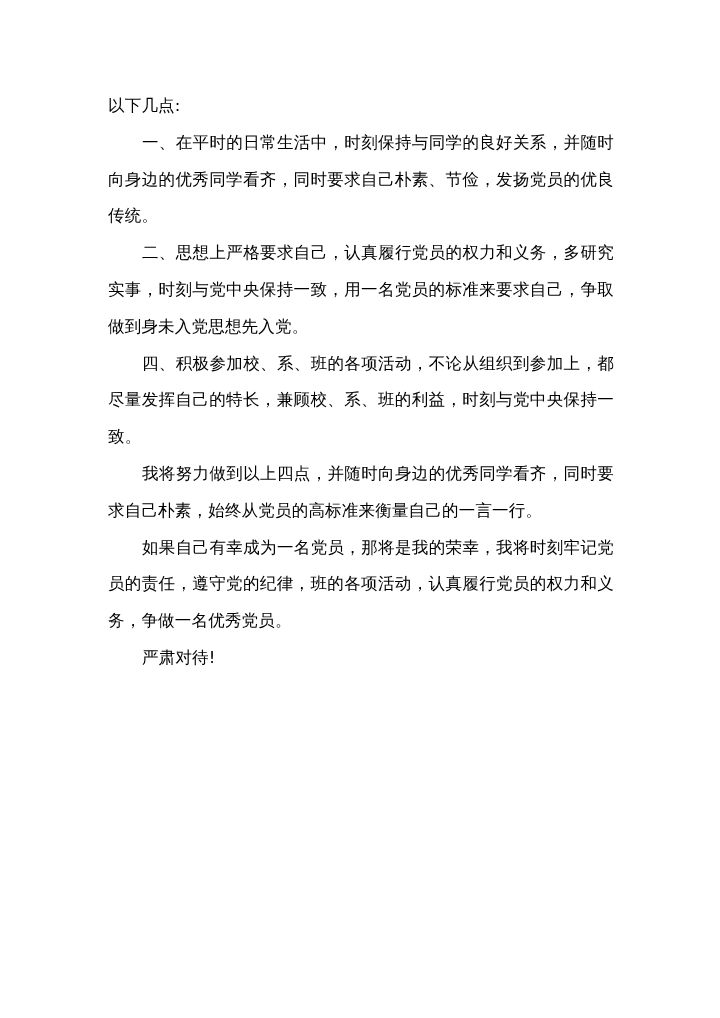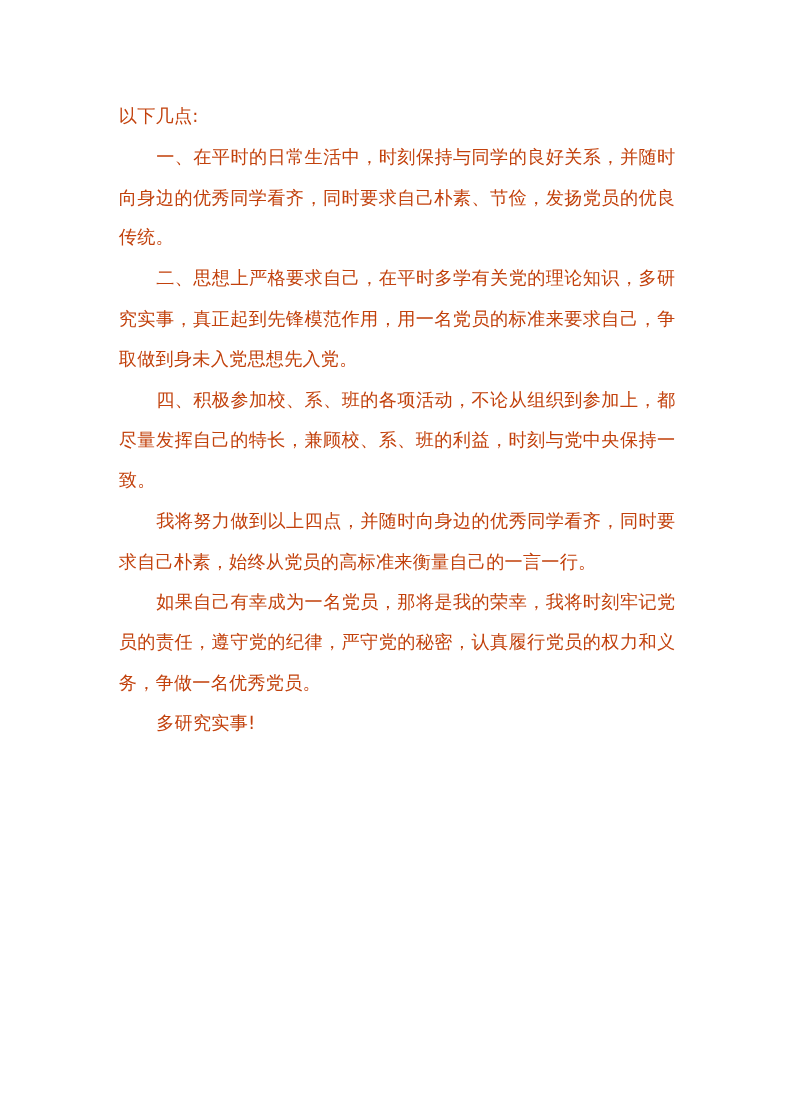--- a/index.html
+++ b/index.html
@@ -1,29 +1,29 @@
 <!DOCTYPE html>
 <html><head>
   <meta charset="utf-8">
   <style>
     html, body { margin: 0; padding: 0; background: #ffffff; }
     body { width: 720px; height: 1018px; position: relative; overflow: hidden; }
     .page {
       position: absolute; left: 108px; top: 88px; width: 506px;
       font-family: "DejaVu Sans", "Liberation Sans", sans-serif;
-      font-size: 16.5px; color: #c2410c; line-height: 36.8px;
+      font-size: 16.5px; color: #000000; line-height: 36.8px;
       letter-spacing: 0.2px;
     }
     .para { margin: 0; text-align: justify; text-align-last: left; }
     .indent { text-indent: 34px; }
   </style>
 </head>
 <body>
 
 <div class="page">
   <p class="para">以下几点:</p>
   <p class="para indent">一、在平时的日常生活中，时刻保持与同学的良好关系，并随时向身边的优秀同学看齐，同时要求自己朴素、节俭，发扬党员的优良传统。</p>
-  <p class="para indent">二、思想上严格要求自己，在平时多学有关党的理论知识，多研究实事，真正起到先锋模范作用，用一名党员的标准来要求自己，争取做到身未入党思想先入党。</p>
+  <p class="para indent">二、思想上严格要求自己，认真履行党员的权力和义务，多研究实事，时刻与党中央保持一致，用一名党员的标准来要求自己，争取做到身未入党思想先入党。</p>
   <p class="para indent">四、积极参加校、系、班的各项活动，不论从组织到参加上，都尽量发挥自己的特长，兼顾校、系、班的利益，时刻与党中央保持一致。</p>
   <p class="para indent">我将努力做到以上四点，并随时向身边的优秀同学看齐，同时要求自己朴素，始终从党员的高标准来衡量自己的一言一行。</p>
-  <p class="para indent">如果自己有幸成为一名党员，那将是我的荣幸，我将时刻牢记党员的责任，遵守党的纪律，严守党的秘密，认真履行党员的权力和义务，争做一名优秀党员。</p>
-  <p class="para indent">多研究实事!</p>
+  <p class="para indent">如果自己有幸成为一名党员，那将是我的荣幸，我将时刻牢记党员的责任，遵守党的纪律，班的各项活动，认真履行党员的权力和义务，争做一名优秀党员。</p>
+  <p class="para indent">严肃对待!</p>
 </div>
 
 </body></html>

